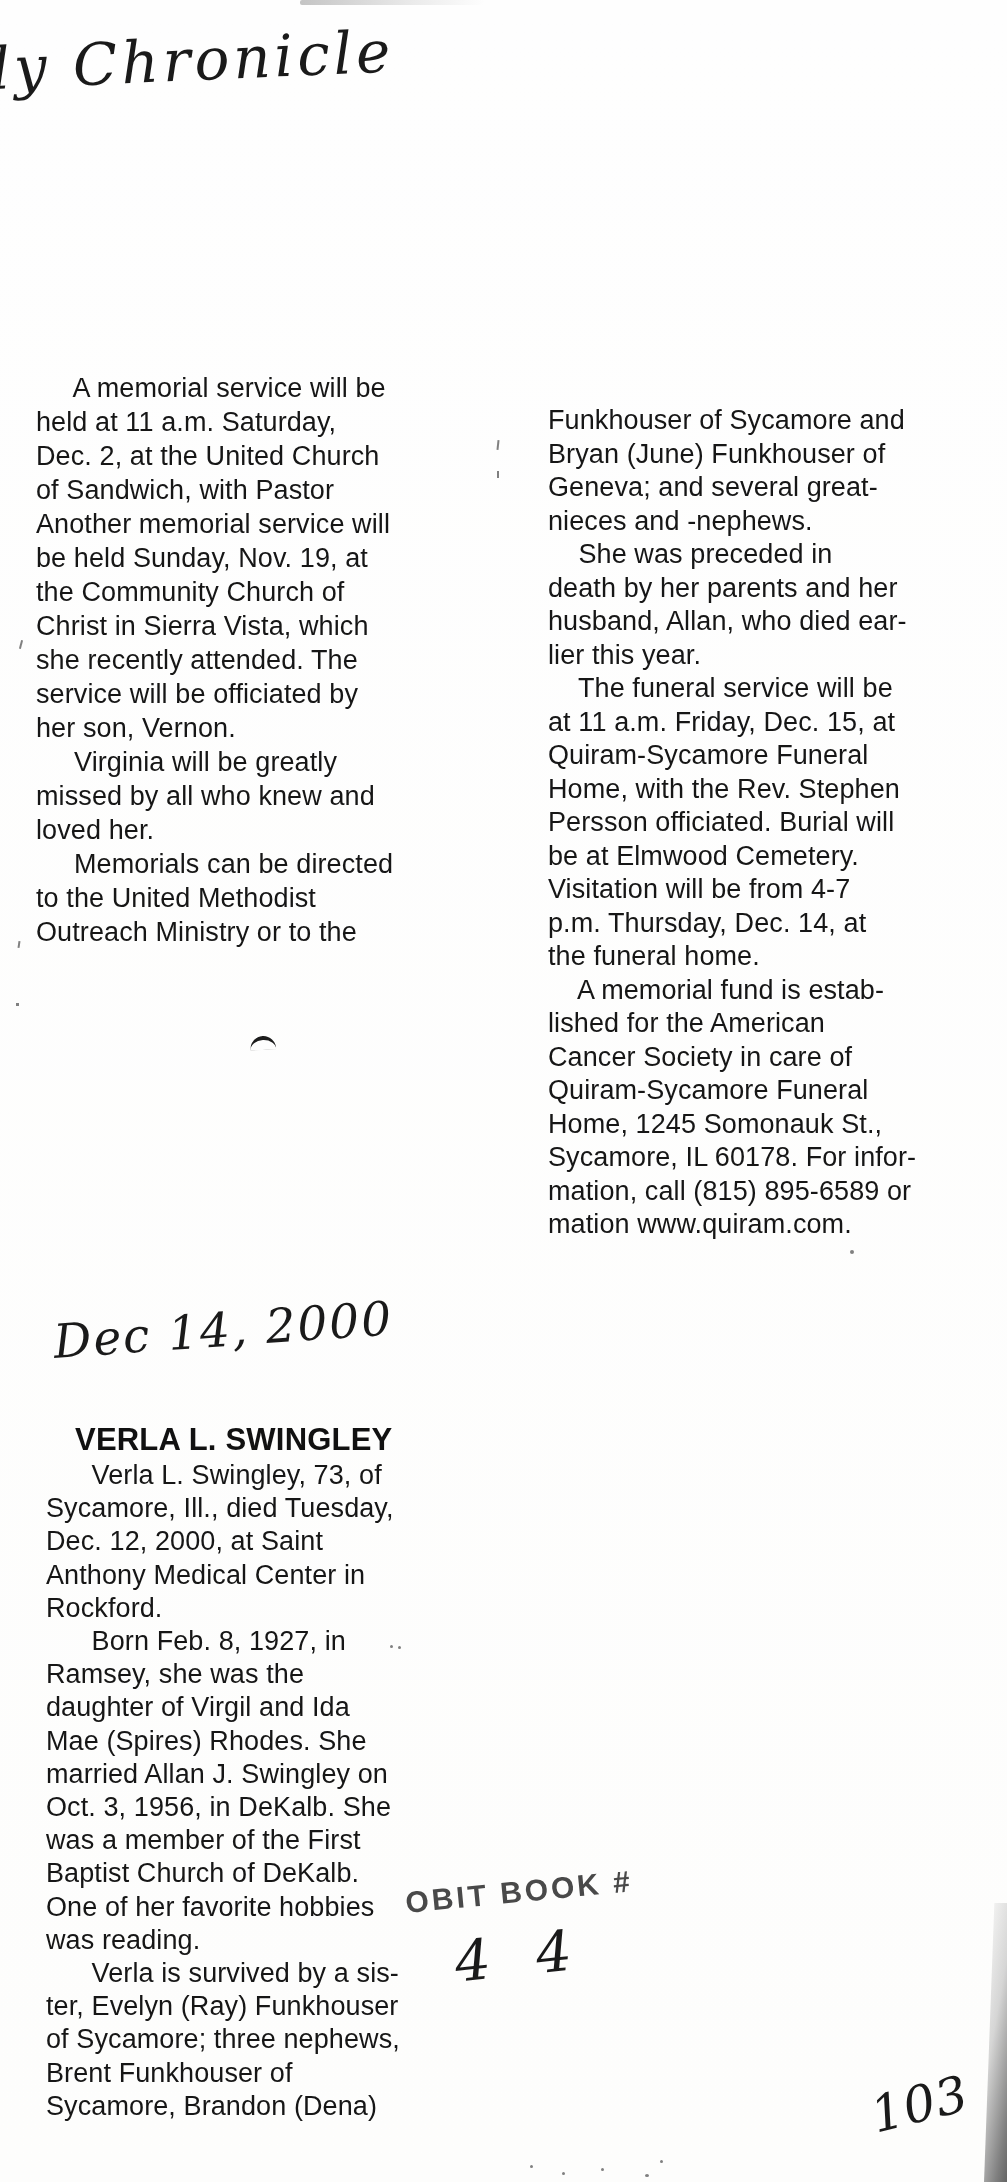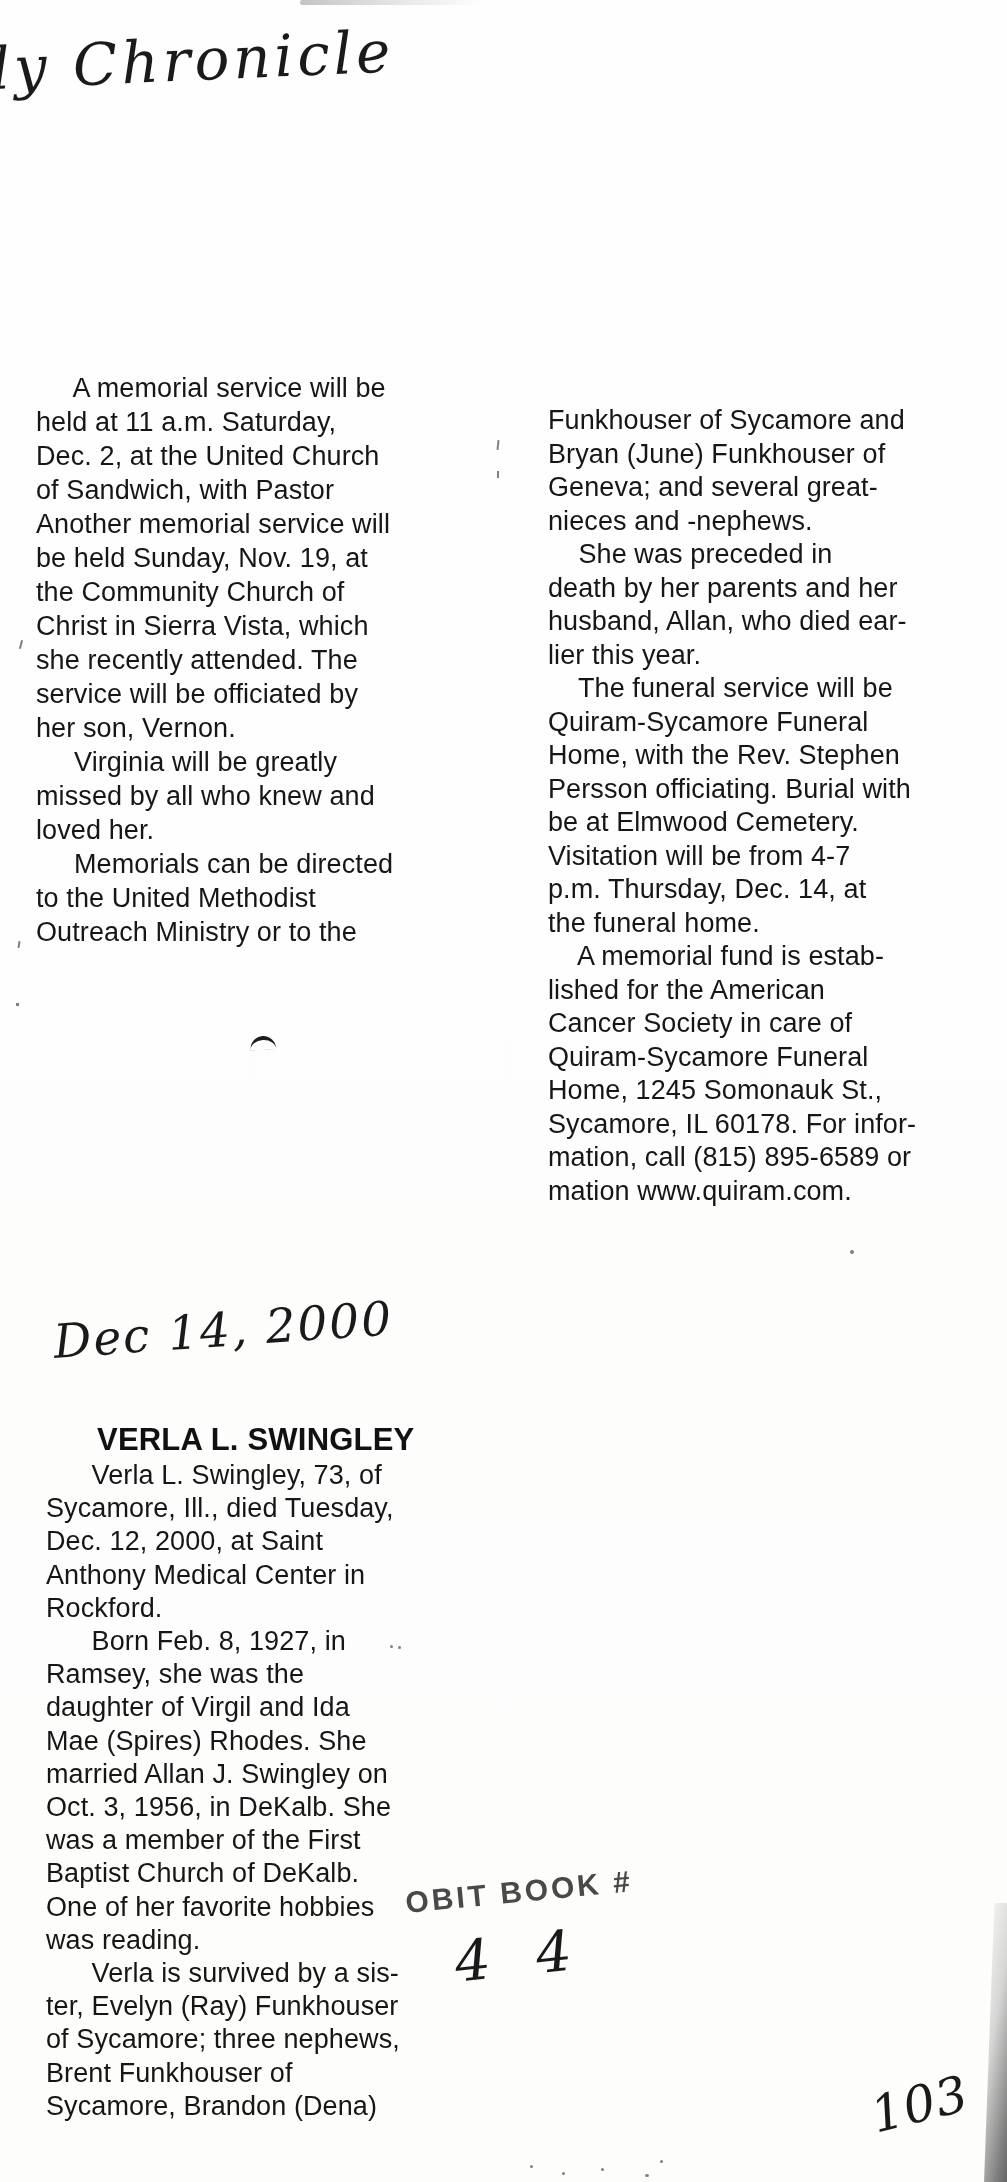--- a/index.html
+++ b/index.html
@@ -22,21 +22,21 @@
     letter-spacing:0.1px;
   }
   .newsprint-col .text-line { white-space:pre; }
   .col-left  { left:36px;  top:371px;  width:432px; line-height:34px;   }
   .col-right { left:548px; top:404px;  width:436px; line-height:33.5px; }
   .col-verla { left:46px;  top:1459px; width:420px; line-height:33.2px; }
   .headline {
     position:absolute; left:75px; top:1424px;
     font-family:"Liberation Sans", sans-serif;
     font-weight:bold; font-size:31px; line-height:1;
-    letter-spacing:0.2px; color:#111; white-space:nowrap;margin-left:22px;
+    letter-spacing:0.2px; color:#111; white-space:nowrap;
   }
   .hand {
     position:absolute;
     font-family:"DejaVu Serif", serif;
     font-style:italic;
     color:#1a1a1a; line-height:1; white-space:nowrap;
     transform-origin:left top;
   }
   .hand-masthead { left:-10px; top:40px;  font-size:58px; letter-spacing:4px;  transform:rotate(-2.5deg); }
   .hand-date     { left:52px;  top:1318px; font-size:47px; letter-spacing:2px;  transform:rotate(-4deg); }
@@ -106,23 +106,24 @@
   <div class="newsprint-col col-right">
       <div class="text-line">Funkhouser of Sycamore and</div>
       <div class="text-line">Bryan (June) Funkhouser of</div>
       <div class="text-line">Geneva; and several great-</div>
       <div class="text-line">nieces and -nephews.</div>
       <div class="text-line">    She was preceded in</div>
       <div class="text-line">death by her parents and her</div>
       <div class="text-line">husband, Allan, who died ear-</div>
       <div class="text-line">lier this year.</div>
       <div class="text-line">    The funeral service will be</div>
+      <div class="text-line">at 11 a.m. Friday, Dec. 15, at</div>
       <div class="text-line">Quiram-Sycamore Funeral</div>
       <div class="text-line">Home, with the Rev. Stephen</div>
-      <div class="text-line">Persson officiating. Burial with</div>
+      <div class="text-line">Persson officiated. Burial will</div>
       <div class="text-line">be at Elmwood Cemetery.</div>
       <div class="text-line">Visitation will be from 4-7</div>
       <div class="text-line">p.m. Thursday, Dec. 14, at</div>
       <div class="text-line">the funeral home.</div>
       <div class="text-line">    A memorial fund is estab-</div>
       <div class="text-line">lished for the American</div>
       <div class="text-line">Cancer Society in care of</div>
       <div class="text-line">Quiram-Sycamore Funeral</div>
       <div class="text-line">Home, 1245 Somonauk St.,</div>
       <div class="text-line">Sycamore, IL 60178. For infor-</div>

